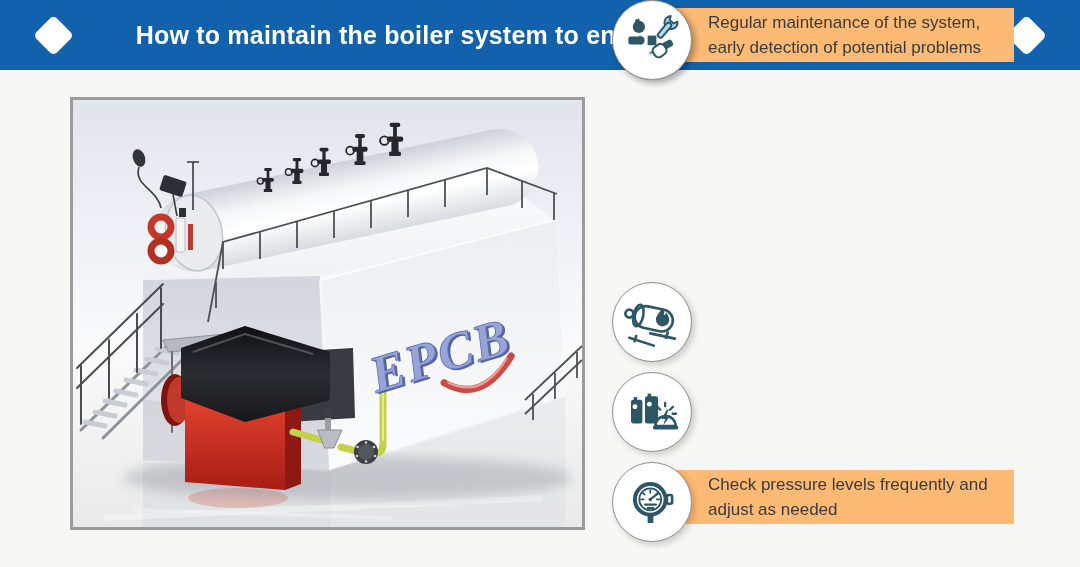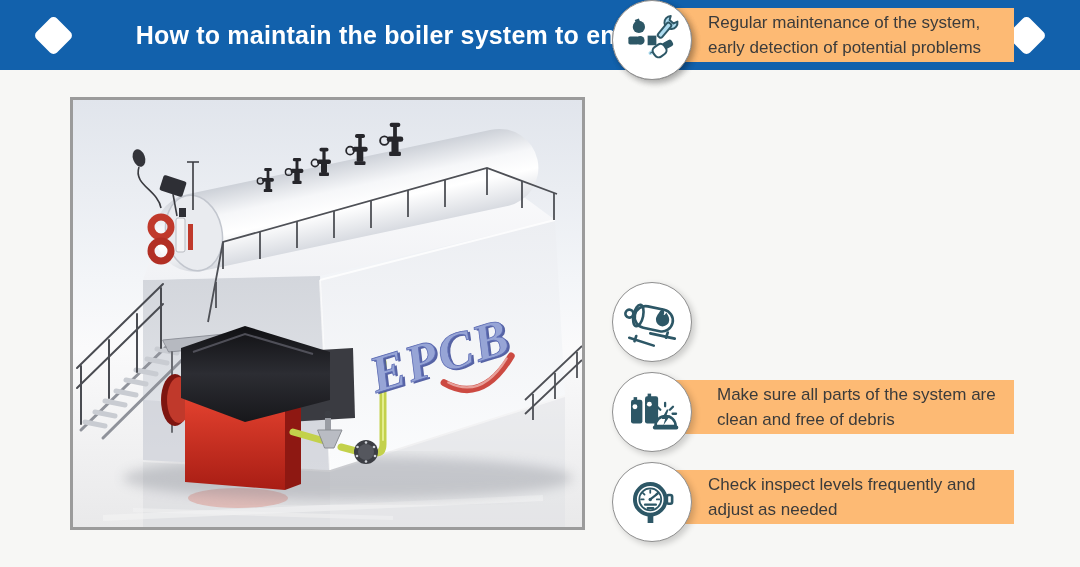--- a/index.html
+++ b/index.html
@@ -244,23 +244,20 @@
         </g>
         <path d="M6 50 L34 59 M30 45 L58 51"></path>
         <path d="M14 48 l-2 6 M50 44 l-2 6"></path>
       </g>
       <path d="M44 16 c-5 6.5 -7.5 10 -7.5 13.2 a7.6 7.6 0 0 0 15.2 0.4 c0 -3.6 -1.8 -5.4 -3.4 -8.4 c-0.8 2.2 -2 3 -3 2.6 c1.2 -2.4 0.8 -4.8 -1.3 -7.8 z" fill="#2d5766"></path>
     </svg>
   </div>
 </div>
 
 <div class="item">
-  <div class="bar">
-    <span class="bar-text">Make sure all parts of the system are clean and free of debris</span>
-  </div>
   <div class="icon-circle">
     <svg width="56" height="56" viewBox="0 0 64 64">
       <g fill="#2d5766">
         <rect x="11" y="15" width="4" height="4"></rect>
         <rect x="8" y="18" width="13" height="27" rx="2.5"></rect>
         <rect x="27" y="11" width="4" height="4"></rect>
         <rect x="24" y="14" width="15" height="31" rx="2.5"></rect>
       </g>
       <circle cx="12.5" cy="26" r="2.8" fill="#ffffff"></circle>
       <circle cx="29" cy="23" r="2.8" fill="#ffffff"></circle>
@@ -269,21 +266,21 @@
       <polygon points="49,29 43,40 47,40 45,47 53,36 48.5,36 51,29" fill="#2d5766"></polygon>
       <g stroke="#2d5766" stroke-width="2.6" stroke-linecap="round">
         <path d="M38 26 l3.5 3.5 M47 21.5 v4 M56 26 l-3.5 3.5 M59.5 34 h-4"></path>
       </g>
     </svg>
   </div>
 </div>
 
 <div class="item">
   <div class="bar">
-    <span class="bar-text">Check inspect levels frequently and adjust as needed</span>
+    <span class="bar-text">Check pressure levels frequently and adjust as needed</span>
   </div>
   <div class="icon-circle">
     <svg width="56" height="56" viewBox="0 0 64 64">
       <g stroke="#2d5766" fill="none">
         <circle cx="30" cy="29" r="17.5" stroke-width="4.5"></circle>
         <circle cx="30" cy="29" r="12.5" stroke-width="2"></circle>
         <g stroke-width="2" stroke-linecap="round">
           <path d="M30 18.5 v3 M21.5 21.5 l2 2 M38.5 21.5 l-2 2 M19.5 29 h3 M40.5 29 h-3"></path>
         </g>
         <path d="M30 29 L38.5 22.5" stroke-width="2.5" stroke-linecap="round"></path>

